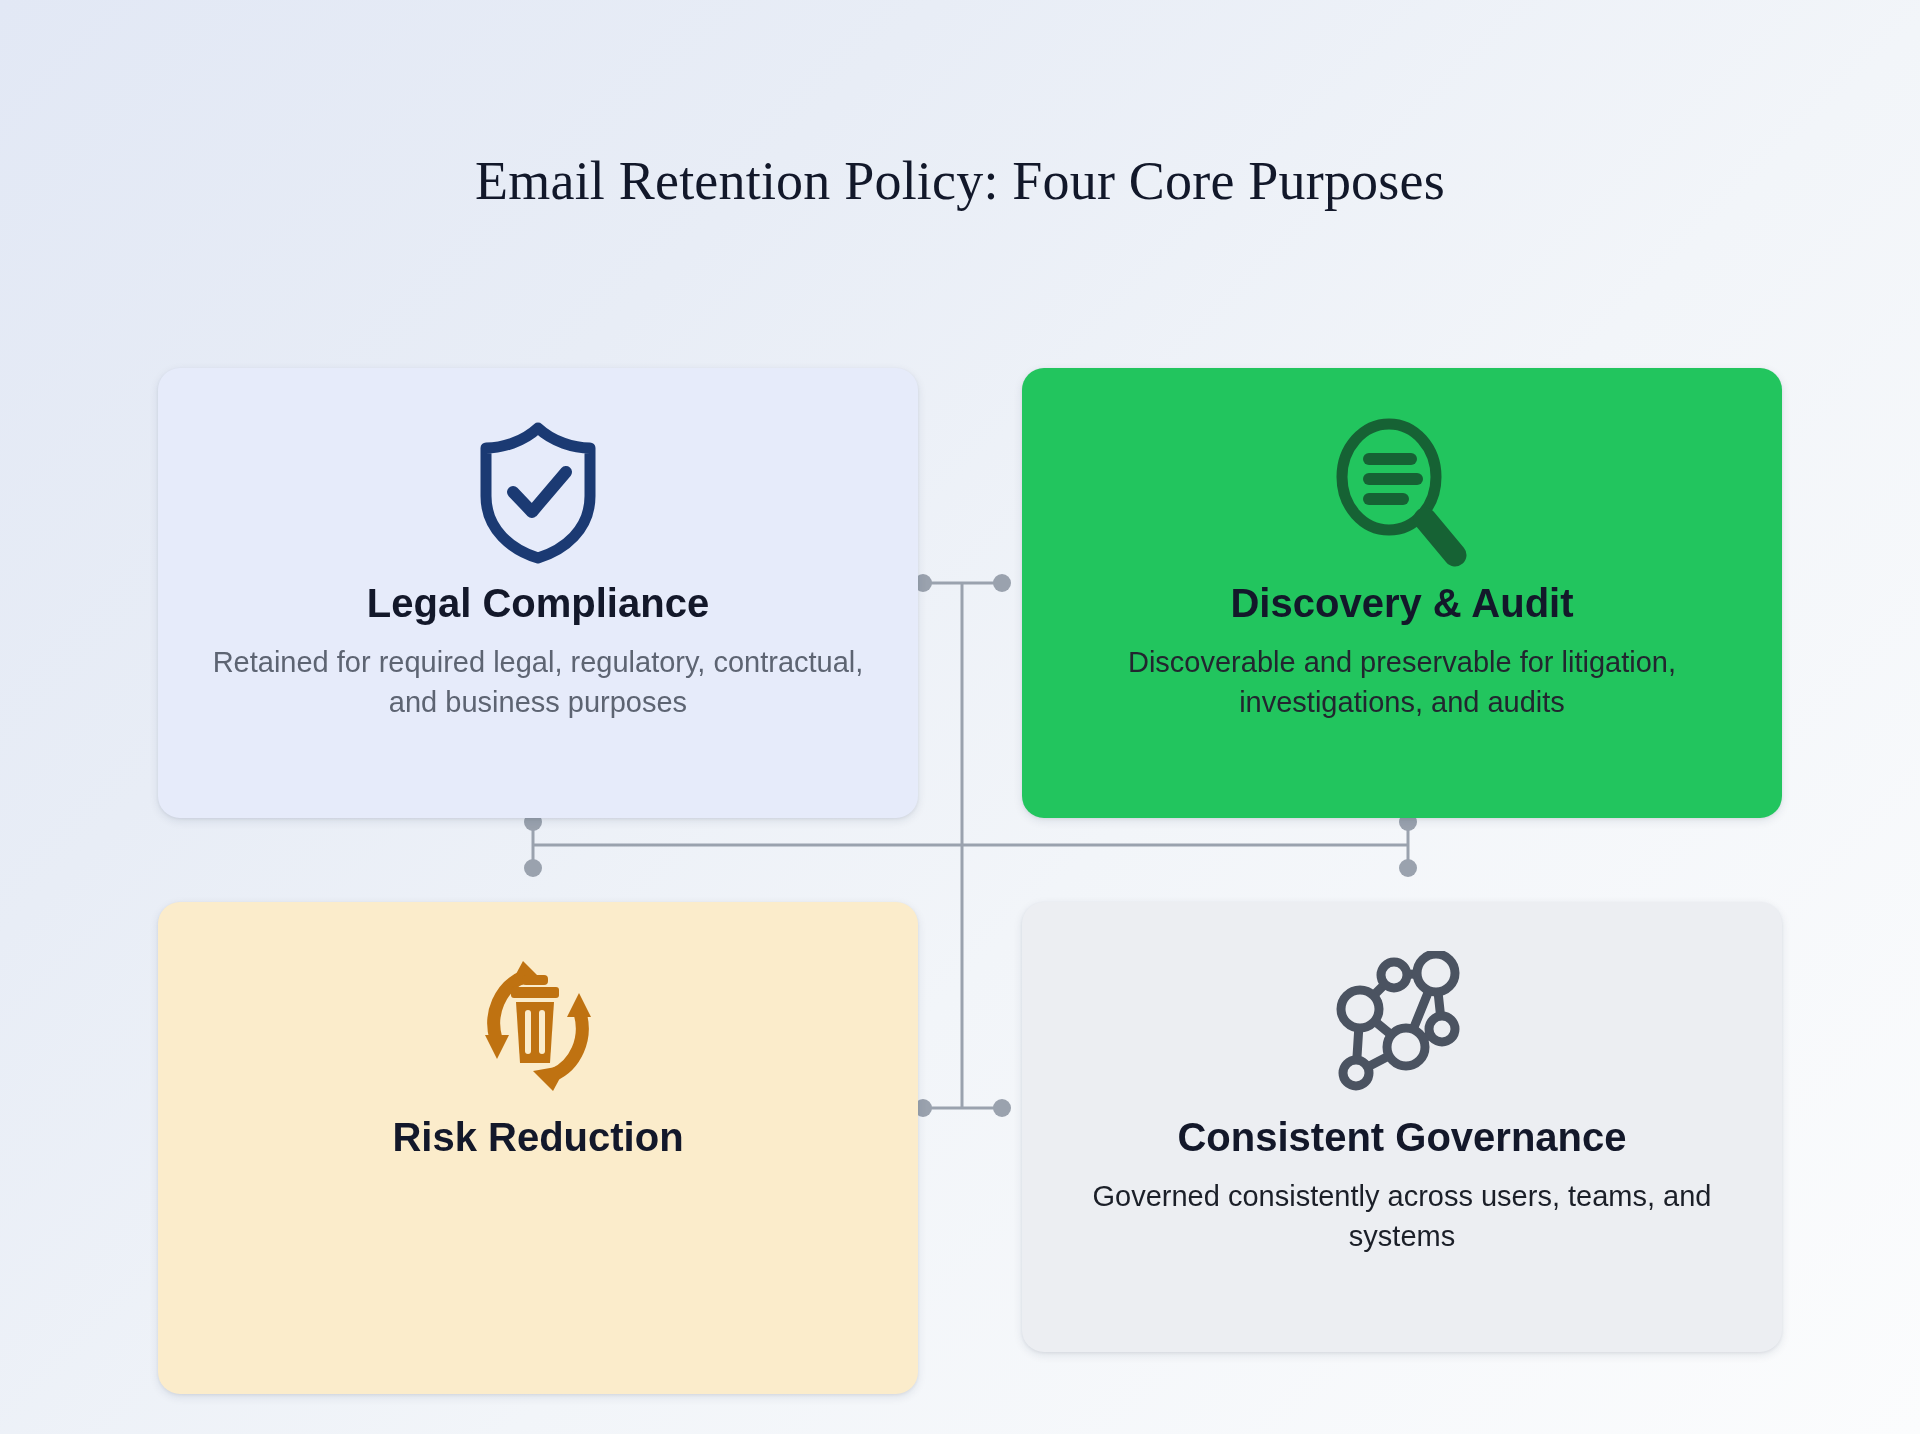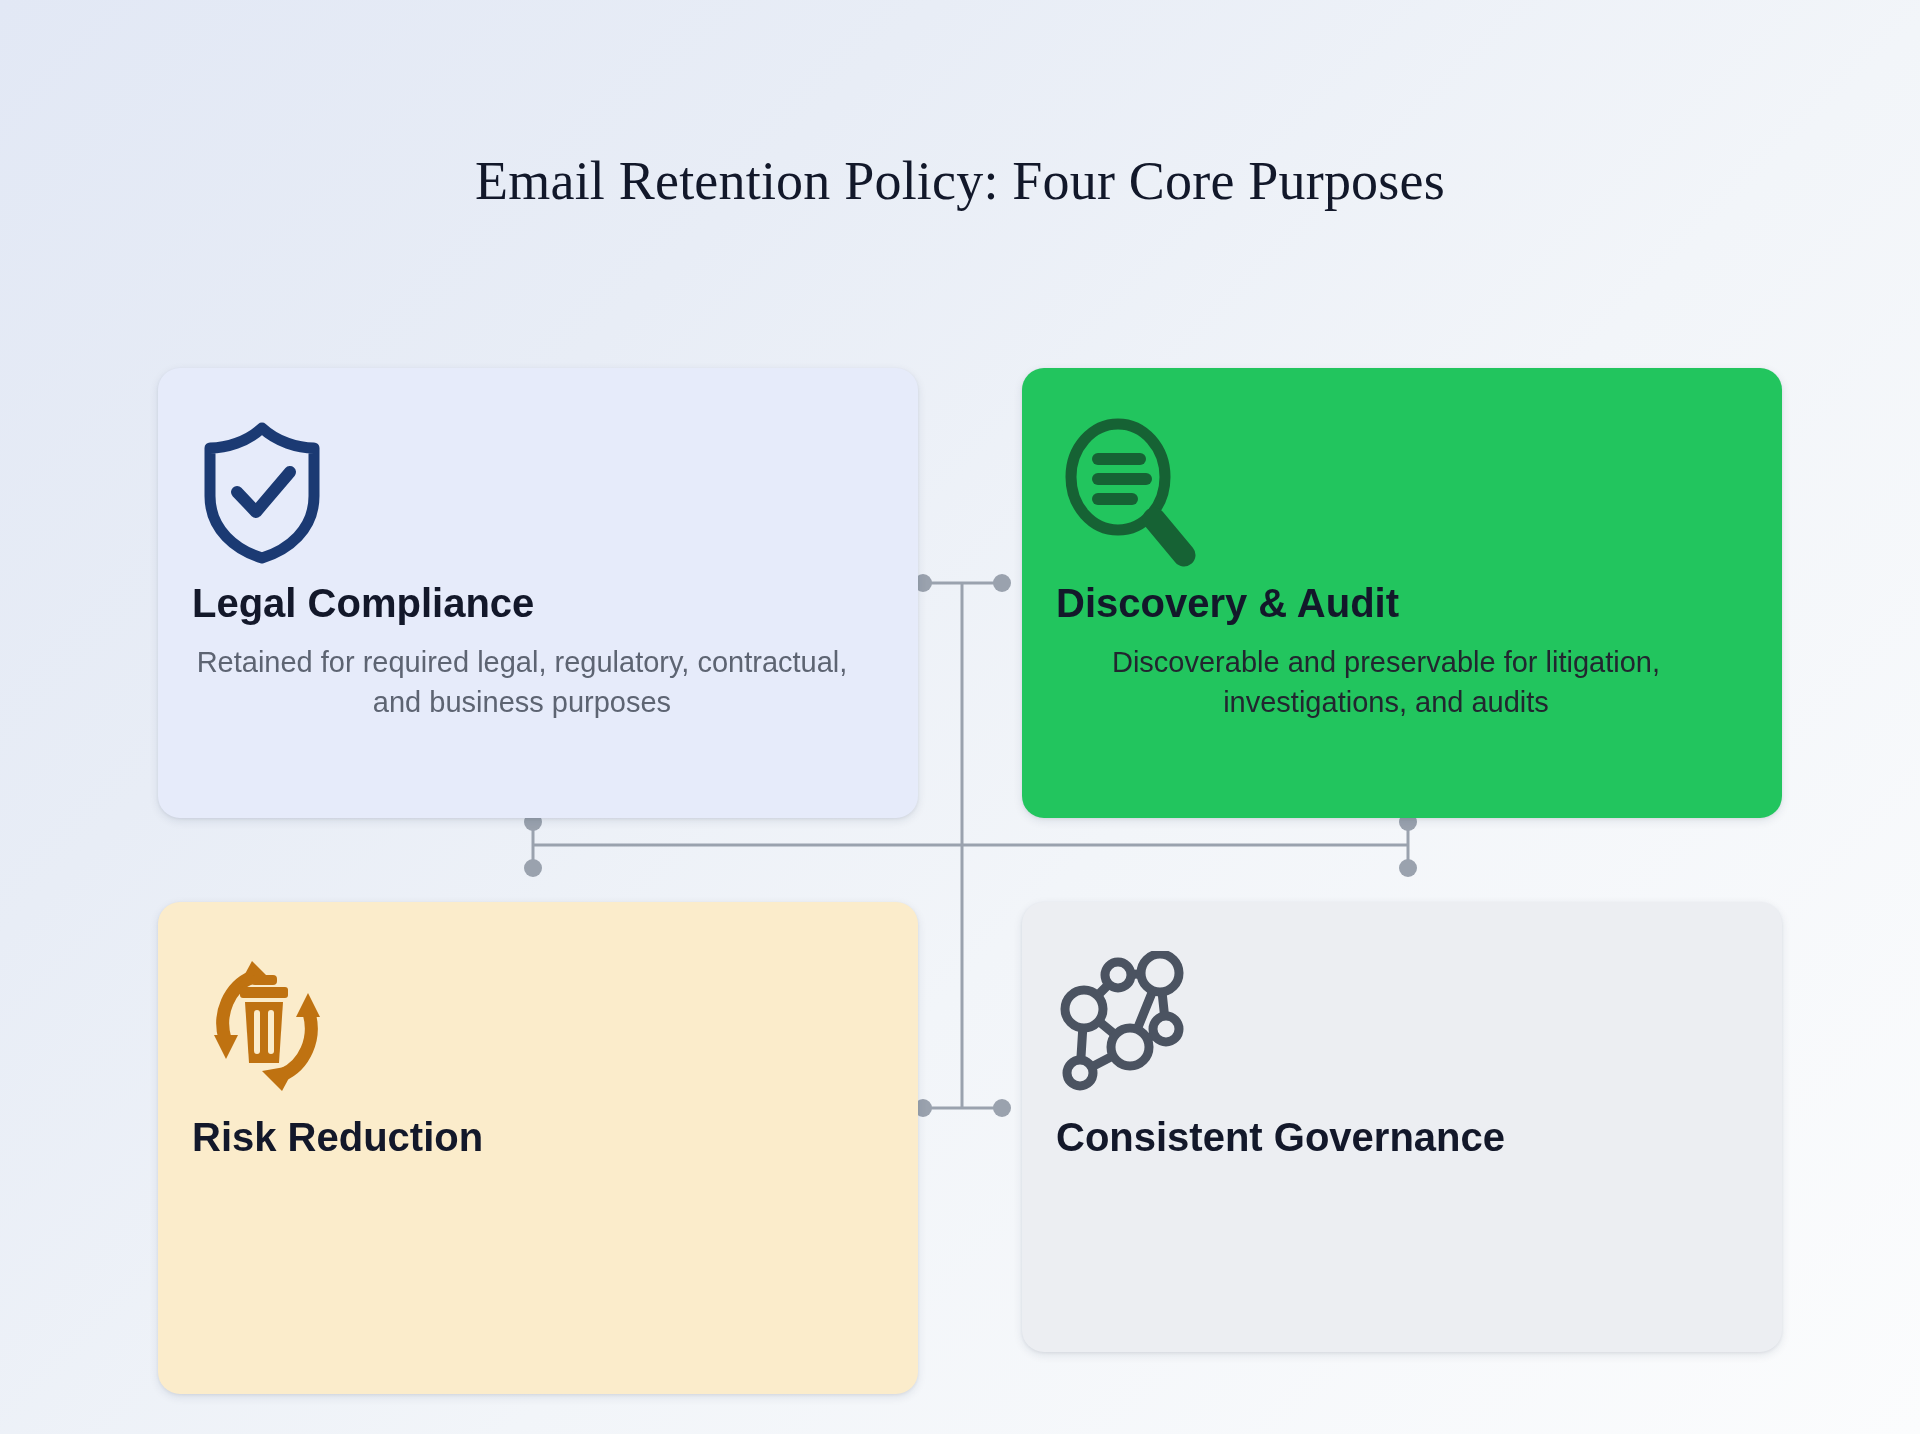--- a/index.html
+++ b/index.html
@@ -40,21 +40,21 @@
   }
 
   
   .card {
     position: absolute;
     border-radius: 22px;
     box-shadow: 0 3px 10px rgba(24, 38, 66, 0.10),
                 0 1px 3px rgba(24, 38, 66, 0.07);
     display: flex;
     flex-direction: column;
-    align-items: flex-start;
+    align-items: center;
     padding: 44px 34px 36px;
   }
 
   .card-legal      { left: 158px;  top: 368px;  width: 760px; height: 450px; background: #e6ebfa; }
   .card-discovery  { left: 1022px; top: 368px;  width: 760px; height: 450px; background: #22c55e; }
   .card-risk       { left: 158px;  top: 902px;  width: 760px; height: 492px; background: #fbeccb; }
   .card-governance { left: 1022px; top: 902px;  width: 760px; height: 450px; background: #eceef2; }
 
   .icon-wrap {
     height: 160px;
@@ -186,13 +186,14 @@
         <circle cx="62" cy="24" r="13"></circle>
         <circle cx="104" cy="22" r="19"></circle>
         <circle cx="28" cy="58" r="19"></circle>
         <circle cx="110" cy="78" r="13"></circle>
         <circle cx="74" cy="96" r="19"></circle>
         <circle cx="24" cy="122" r="13"></circle>
       </g>
     </svg>
   </div>
   <div class="card-heading">Consistent Governance</div>
+  <div class="card-desc desc-gov">Governed consistently across users, teams, and systems</div>
 </div>
 
 </body></html>

